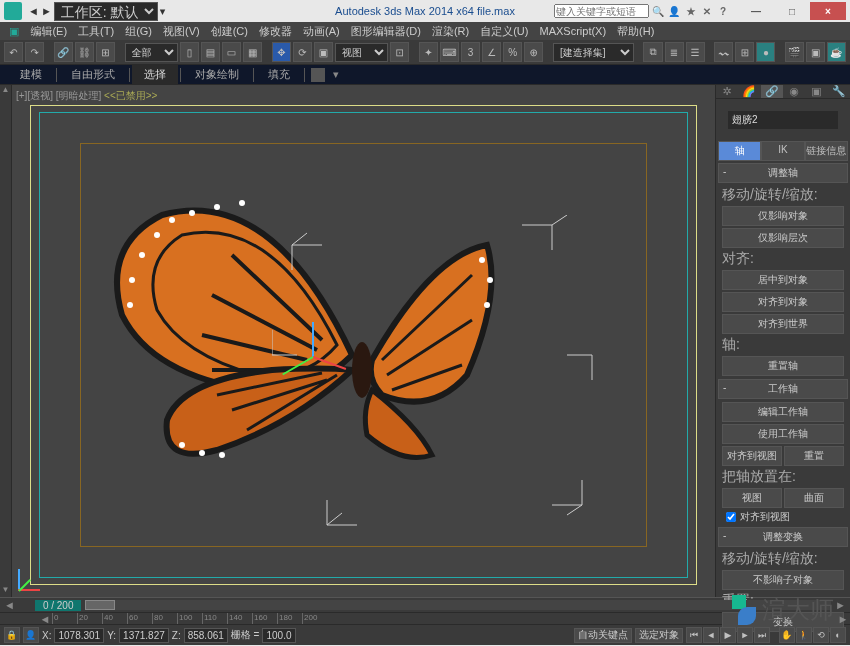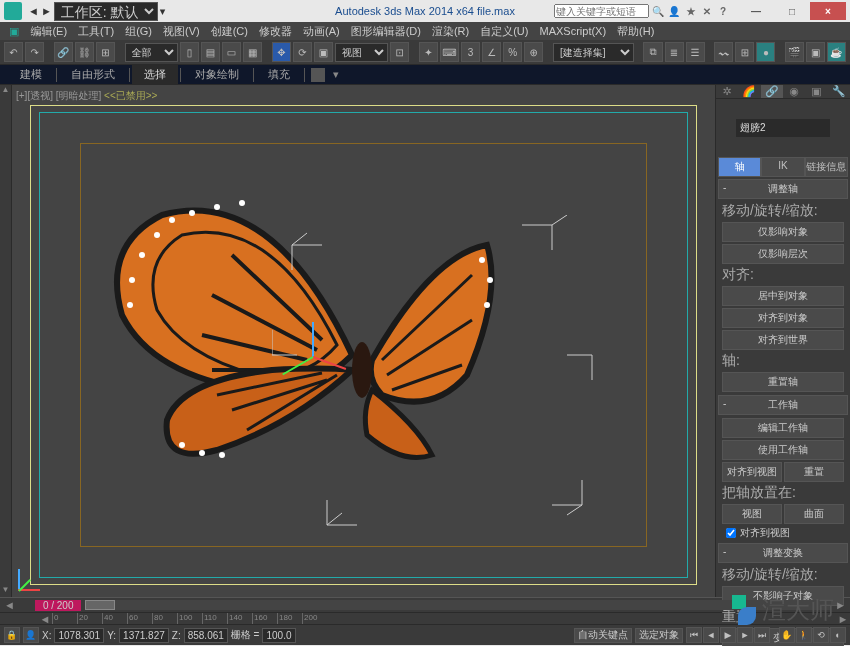--- a/index.html
+++ b/index.html
@@ -40,35 +40,35 @@
 .innerframe { position:absolute; top:30px; left:40px; right:40px; bottom:30px; border:1px solid #886622; }
 .butterfly { position:absolute; top:60px; left:60px; width:440px; height:340px; }
 .gizmo { position:absolute; top:270px; left:300px; width:2px; height:2px; }
 .gizmo .ax { position:absolute; width:2px; height:35px; transform-origin:bottom; }
 .axisicon { position:absolute; bottom:6px; left:6px; }
 .axisicon div { position:absolute; }
 .rpanel { width:135px; background:#3a3a3a; border-left:1px solid #2a2a2a; display:flex; flex-direction:column; font-size:10px; }
 .rtabs { height:17px; display:flex; border-bottom:1px solid #2a2a2a; }
 .rtabs div { flex:1; display:flex; align-items:center; justify-content:center; color:#888; font-size:11px; }
 .rtabs div.active { background:#555; color:#ffb; }
-.objname { padding:2px 4px; color:#ddd; background:#2a2a2a; margin:20px; }
+.objname { padding:2px 4px; color:#ddd; background:#2a2a2a; margin:12px; }
 .ptabs { display:flex; margin:0 2px; }
 .ptab { flex:1; text-align:center; padding:2px 0; background:#4a4a4a; border:1px solid #555; font-size:10px; }
 .ptab.active { background:#5a8ad8; color:#fff; }
 .rollhdr { background:#4a4a4a; border:1px solid #555; padding:2px 8px; margin:2px; text-align:center; color:#ccc; position:relative; }
 .rollhdr::before { content:'-'; position:absolute; left:4px; }
 .rolllbl { padding:1px 6px; color:#aaa; font-size:14px; }
 .pbtn { display:block; margin:1px 6px; padding:2px 4px; background:#4a4a4a; border:1px solid #555; text-align:center; color:#ccc; font-size:10px; }
 .pbtn.active { background:#5a8ad8; color:#fff; }
 .pbtn2 { display:flex; margin:1px 6px; gap:2px; }
 .pbtn2 .pbtn { flex:1; margin:0; }
 .pchk { padding:1px 10px; color:#ccc; font-size:10px; display:flex; align-items:center; gap:4px; }
 .pchk input { width:10px; height:10px; }
 .timeslider { height:16px; background:#3a3a3a; border-top:1px solid #555; border-bottom:1px solid #2a2a2a; display:flex; align-items:center; padding:0 4px; }
-.tsval { background:#be185d; padding:0 8px; color:#ccc; font-size:10px; }
+.tsval { background:#0f766e; padding:0 8px; color:#ccc; font-size:10px; }
 .tstrack { flex:1; height:10px; background:#444; margin:0 4px; position:relative; }
 .tstrack .thumb { position:absolute; left:0; width:30px; height:10px; background:#666; border:1px solid #888; }
 .ruler { height:12px; background:#3a3a3a; border-bottom:1px solid #2a2a2a; display:flex; padding-left:38px; }
 .ruler .tick { width:25px; font-size:8px; color:#888; border-left:1px solid #666; padding-left:1px; }
 .ruler .tarrow { width:14px; text-align:center; color:#888; }
 .coordbar { height:20px; background:#3a3a3a; display:flex; align-items:center; padding:0 4px; gap:3px; font-size:10px; }
 .coordbar .cbtn { width:16px; height:16px; background:#4a4a4a; border:1px solid #555; display:flex; align-items:center; justify-content:center; font-size:9px; }
 .coordbar .cval { background:#2a2a2a; padding:0 3px; color:#ccc; border:1px solid #555; height:15px; display:flex; align-items:center; }
 .coordbar .clbl { color:#ccc; }
 .coordbar .fill { flex:1; }

